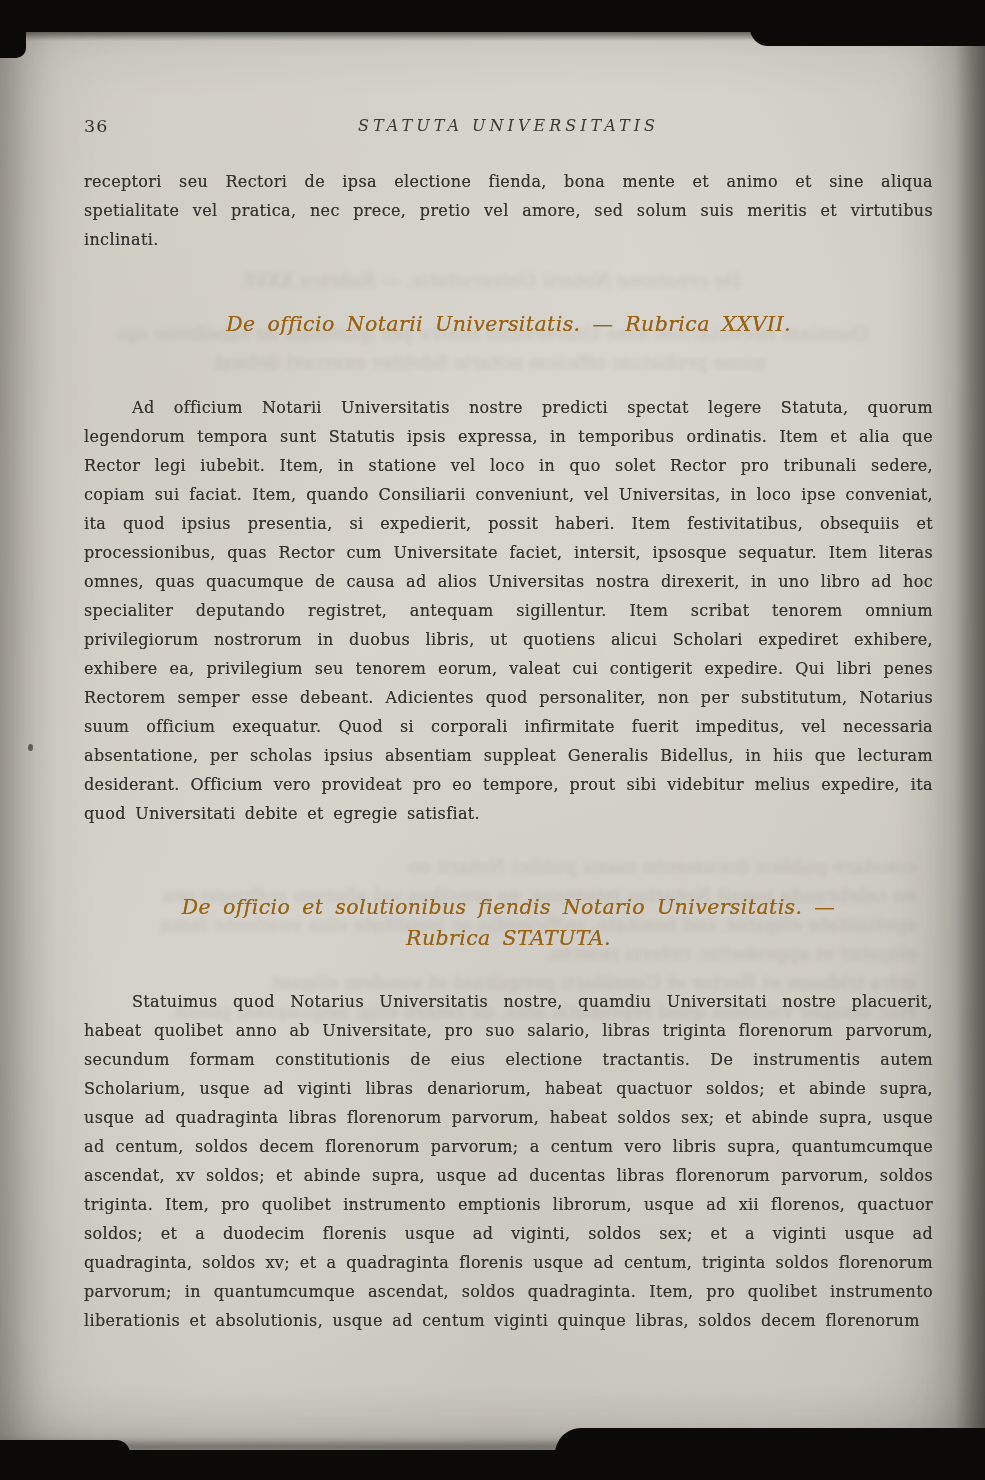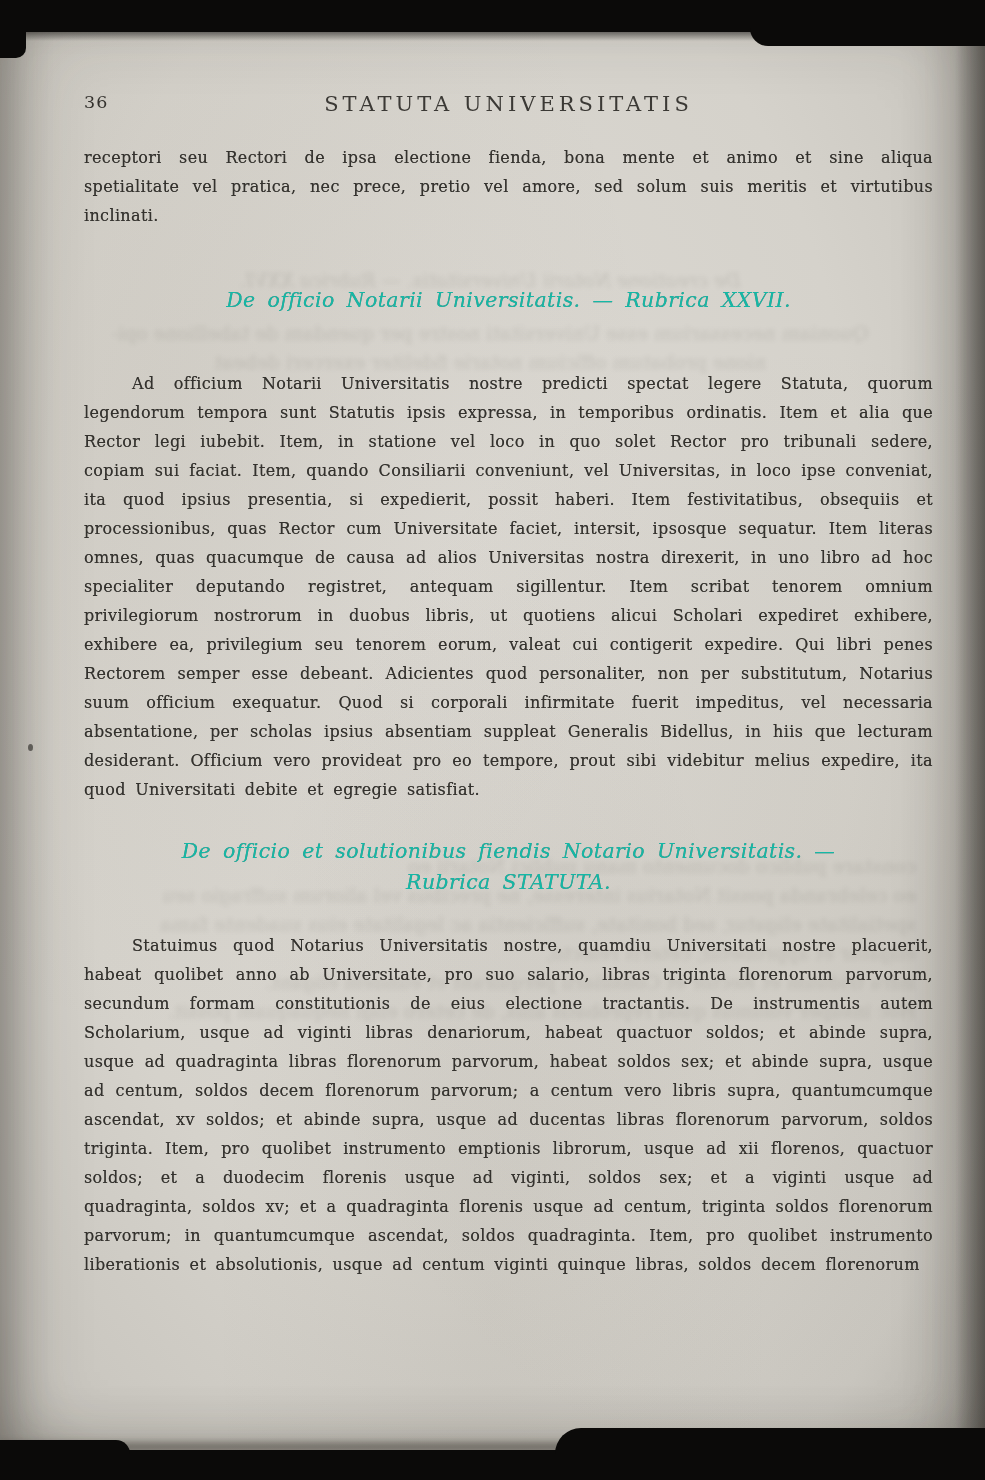--- a/index.html
+++ b/index.html
@@ -59,55 +59,55 @@
     color: #4a4840;
     font-size: 19px; line-height: 29px;
   }
   .ghost-1 { top: 266px; left: 90px; width: 800px; text-align: center; }
   .ghost-1 .ghost-heading { font-style: italic; margin-bottom: 24px; }
   .ghost-2 { top: 852px; left: 84px; width: 832px; text-align: justify; }
 
   
   .content {
     position: absolute; z-index: 2;
-    left: 84px; top: 92px; width: 849px;
+    left: 84px; top: 116px; width: 849px;
     color: #34322e;
   }
 
   .page-header { position: relative; height: 24px; }
   .page-number {
     position: absolute; left: 0; top: 0;
     font-size: 17.5px; letter-spacing: 1px;
   }
   .running-head {
     display: block; text-align: center;
-    font-size: 21px; letter-spacing: 4px; color: #3b3935;
+    font-size: 16px; letter-spacing: 4px; color: #3b3935; font-style: italic;
   }
 
   .body-para {
     margin: 0; text-align: justify;
     font-size: 16px; line-height: 29px;
     letter-spacing: 0.35px; word-spacing: 4px;
     text-shadow: 0 0 0.5px rgba(52,50,46,.65);
   }
   .para-continuation { margin-top: 27px; }
   .para-27 { margin-top: 53px; }
   .para-28 { margin-top: 33px; }
   .indent { text-indent: 48px; }
 
   .rubric-heading {
     margin: 0; text-align: center;
     font-weight: normal; font-style: italic;
     font-size: 20.5px; line-height: 31px;
     letter-spacing: 0.4px; word-spacing: 5px;
-    color: #14b8a6;
+    color: #a16207;
     text-shadow: 0 0 0.5px rgba(52,50,46,.6);
   }
   .rubric-27 { margin-top: 55px; }
-  .rubric-28 { margin-top: 32px; }
+  .rubric-28 { margin-top: 64px; }
   .rubric-28 .hl { display: block; }
 </style>
 </head>
 <body>
 
 <div class="scan">
 
   <div class="paper"></div>
 
   <div class="ghost ghost-1">

